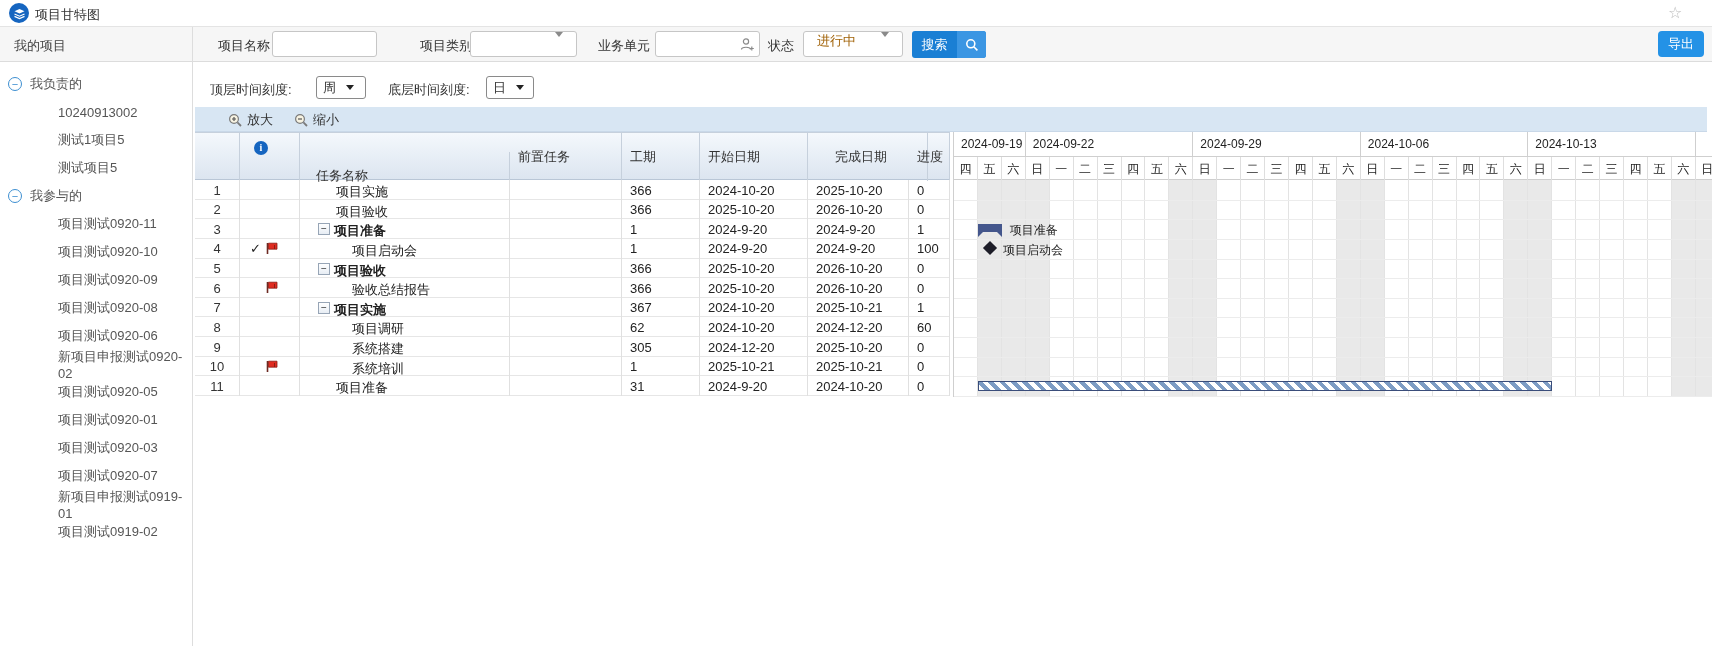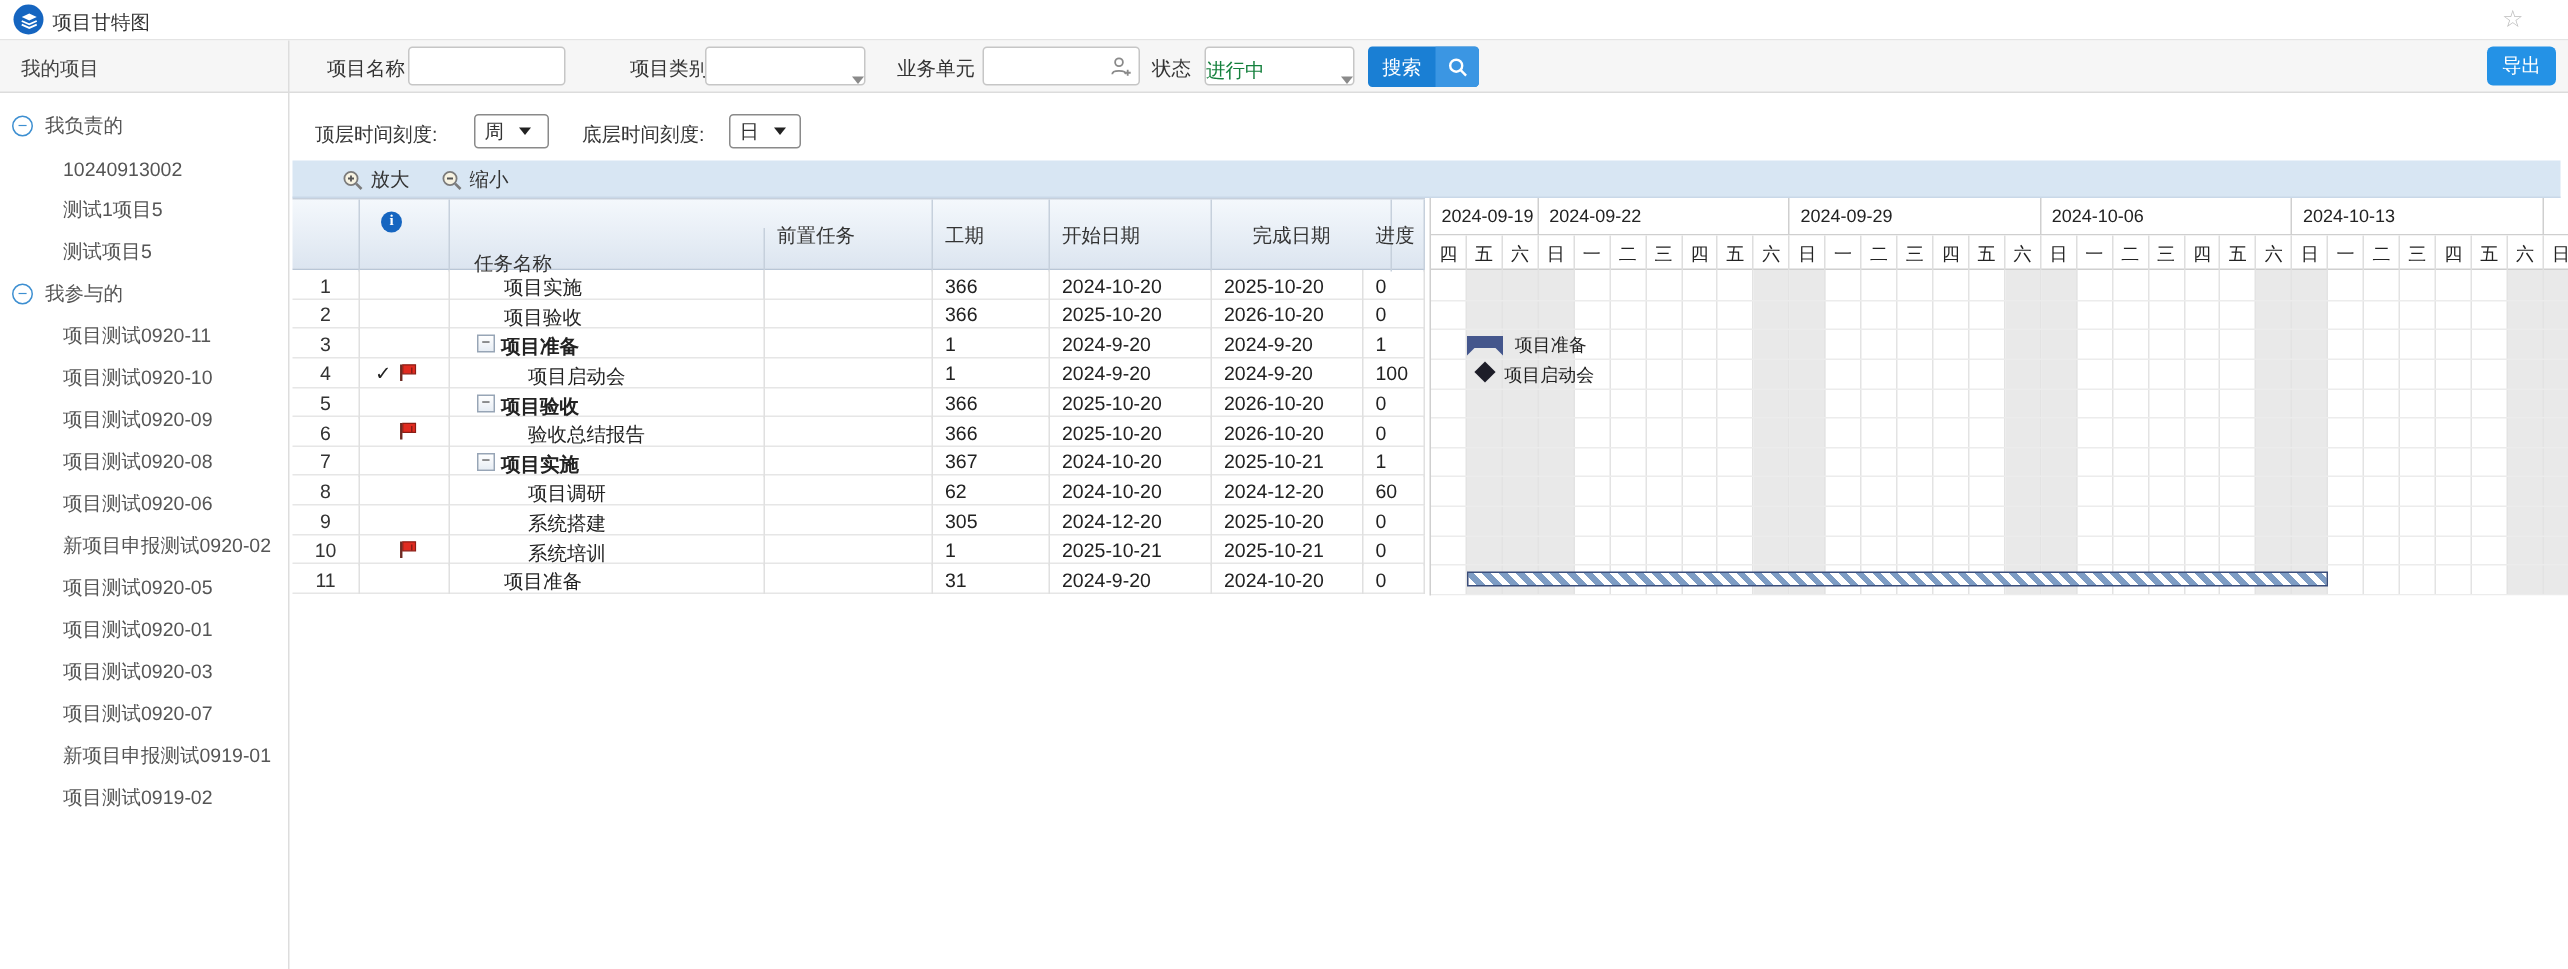--- a/index.html
+++ b/index.html
@@ -13,36 +13,36 @@
   .app-title { position:absolute; left:35px; top:6px; font-size:13px; color:#333; }
   .star { position:absolute; left:1668px; top:3px; font-size:16px; color:#bdbdbd; cursor:pointer; }
 
   
   .hdrrow { position:absolute; left:0; top:27px; width:1712px; height:35px; background:#f6f6f6; border-bottom:1px solid #dcdcdc; }
   .sb-head { position:absolute; left:0; top:0; width:193px; height:35px; border-right:1px solid #ddd;font-family:Liberation Mono, monospace; }
   .sb-head span { position:absolute; left:14px; top:10px; font-size:13px; color:#444; }
   .flabel { position:absolute; top:10px; font-size:13px; color:#333; white-space:nowrap; }
   .fctl  { position:absolute; top:4px; height:26px; background:#fff; border:1px solid #c6c6c6; border-radius:3px; font-size:13px; }
   input.fctl { padding:0 6px; outline:none; color:#333; }
-  .fselect { display:flex; align-items:flex-end; padding:0 0; color:#15803d; cursor:pointer; }
+  .fselect { display:flex; align-items:flex-start; padding:0 13px; color:#a16207; cursor:pointer; }
   .fselect .val { flex:1; }
   .caret-sm { width:0; height:0; border-left:4px solid transparent; border-right:4px solid transparent; border-top:5px solid #8a8a8a; margin-left:4px; }
   .unit-icon { position:absolute; right:5px; top:5px; }
   .btn-search { position:absolute; left:912px; top:4px; width:74px; height:27px; border:none; border-radius:3px; background:#1a7fd4; color:#fff; font-size:13px; display:flex; align-items:center; cursor:pointer; padding:0; overflow:hidden; }
   .btn-search .txt { width:45px; text-align:center; }
   .btn-search .icn { width:29px; height:27px; background:#3b96e3; display:flex; align-items:center; justify-content:center; }
   .btn-export { position:absolute; left:1658px; top:4px; width:46px; height:26px; border:none; border-radius:4px; background:#2492e6; color:#fff; font-size:13px; cursor:pointer; }
 
   
   .sidebar { position:absolute; left:0; top:62px; width:193px; height:584px; background:#fff; border-right:1px solid #ddd; overflow:hidden; }
   .tree { position:absolute; left:0; top:8px; width:193px; }
   .tree-group, .tree-item { height:28px; display:flex; align-items:center; font-size:13px; color:#555; cursor:pointer; }
   .tree-group { padding-left:8px; color:#555; }
   .collapse-circle { width:14px; height:14px; border:1px solid #3d8fd1; border-radius:50%; color:#3d8fd1; font-size:11px; line-height:12px; text-align:center; margin-right:8px; flex:none; }
-  .tree-item { padding-left:42px; }
+  .tree-item { padding-left:58px; }
   .tree-item.selected { background:#d9d9d9; color:#333; }
 
   
   .timescale { position:absolute; left:195px; top:62px; width:1517px; height:45px; background:#fff; }
   .ts-label { position:absolute; top:19px; font-size:13px; color:#333; }
   .ts-select { position:absolute; top:14px; height:23px; background:#fff; border:1px solid #8a8a8a; border-radius:3px; display:flex; align-items:center; padding:0 6px; font-size:13px; cursor:pointer; }
   .ts-select .caret-b { width:0; height:0; border-left:4px solid transparent; border-right:4px solid transparent; border-top:5px solid #222; margin-left:10px; }
 
   .toolbar { position:absolute; left:195px; top:107px; width:1512px; height:25px; background:#d8e6f3; border-bottom:1px solid #c9d8e8; }
   .tool { position:absolute; top:4px; display:flex; align-items:center; font-size:13px; color:#333; cursor:pointer; }

